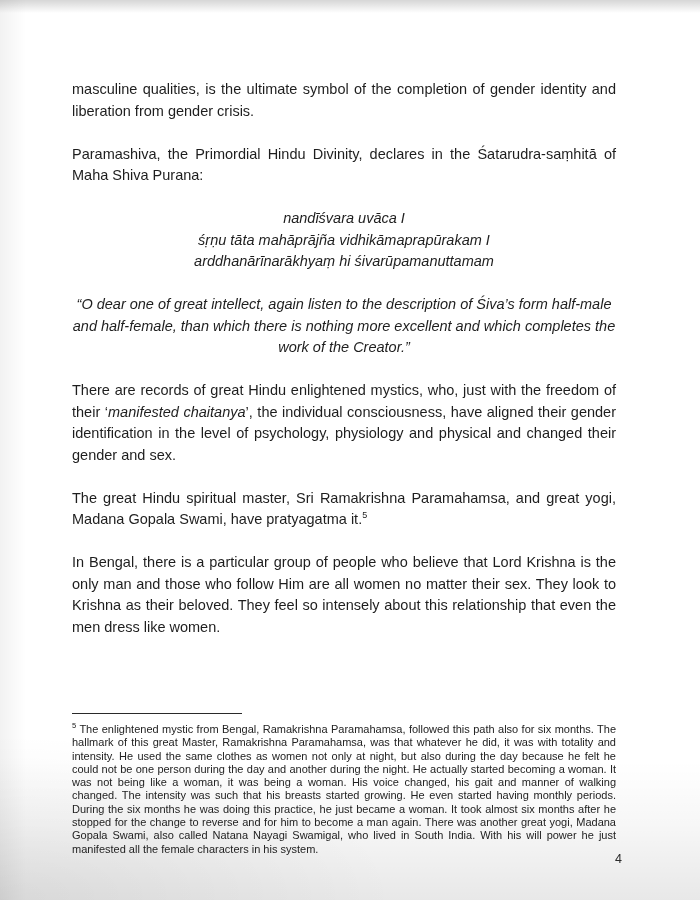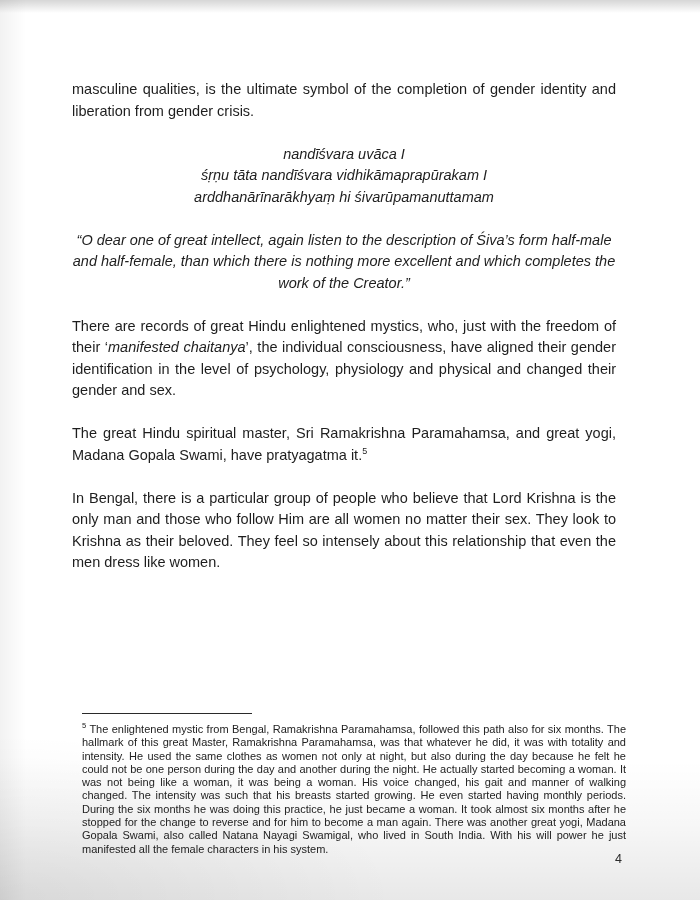--- a/index.html
+++ b/index.html
@@ -41,21 +41,21 @@
   .content p { margin: 0 0 21.5px 0; text-align: justify; }
   .centered { text-align: center !important; font-style: italic; }
   .verse div { }
   sup.fnref {
     font-size: 9px;
     vertical-align: super;
     line-height: 0;
   }
   .footnote-block {
     position: absolute;
-    left: 82px; top: 713px; width: 544px;
+    left: 72px; top: 713px; width: 544px;
   }
   .footnote-rule {
     width: 170px; height: 0;
     border-top: 1px solid #2a2a2a;
     margin-bottom: 9px;
   }
   .footnote-text {
     font-size: 11px;
     line-height: 13.3px;
     text-align: justify;
@@ -74,24 +74,25 @@
 
 <div class="shadow-top"></div>
 <div class="shadow-left"></div>
 <div class="shadow-bottom"></div>
 <div class="shadow-corner"></div>
 
 <div class="content">
 
   <p>masculine qualities,  is the ultimate symbol of the completion of gender identity and liberation from gender crisis.</p>
 
+  <p>Paramashiva, the Primordial Hindu Divinity, declares in the Śatarudra-saṃhitā of Maha Shiva Purana:</p>
 
   <div class="verse centered" style="margin-bottom:21.5px;">
     <div>nandīśvara uvāca I</div>
-    <div>śṛṇu tāta nandīśvara vidhikāmaprapūrakam I</div>
+    <div>śṛṇu tāta mahāprājña vidhikāmaprapūrakam I</div>
     <div>arddhanārīnarākhyaṃ hi śivarūpamanuttamam</div>
   </div>
 
   <div class="centered" style="margin-bottom:21.5px;">
     <div>“O dear one of great intellect, again listen to the description of Śiva’s form half-male and half-female, than which there is nothing more excellent and which completes the work of the Creator.”</div>
   </div>
 
   <p><span>There are records of great Hindu enlightened mystics, who, just with the freedom of their ‘</span><i>manifested chaitanya</i><span>’, the individual consciousness, have aligned their gender identification in the level of psychology, physiology and physical and changed their gender and sex.</span></p>
 
   <p><span>The great Hindu spiritual master, Sri Ramakrishna Paramahamsa, and great yogi, Madana Gopala Swami, have pratyagatma it.</span><sup class="fnref">5</sup></p>

